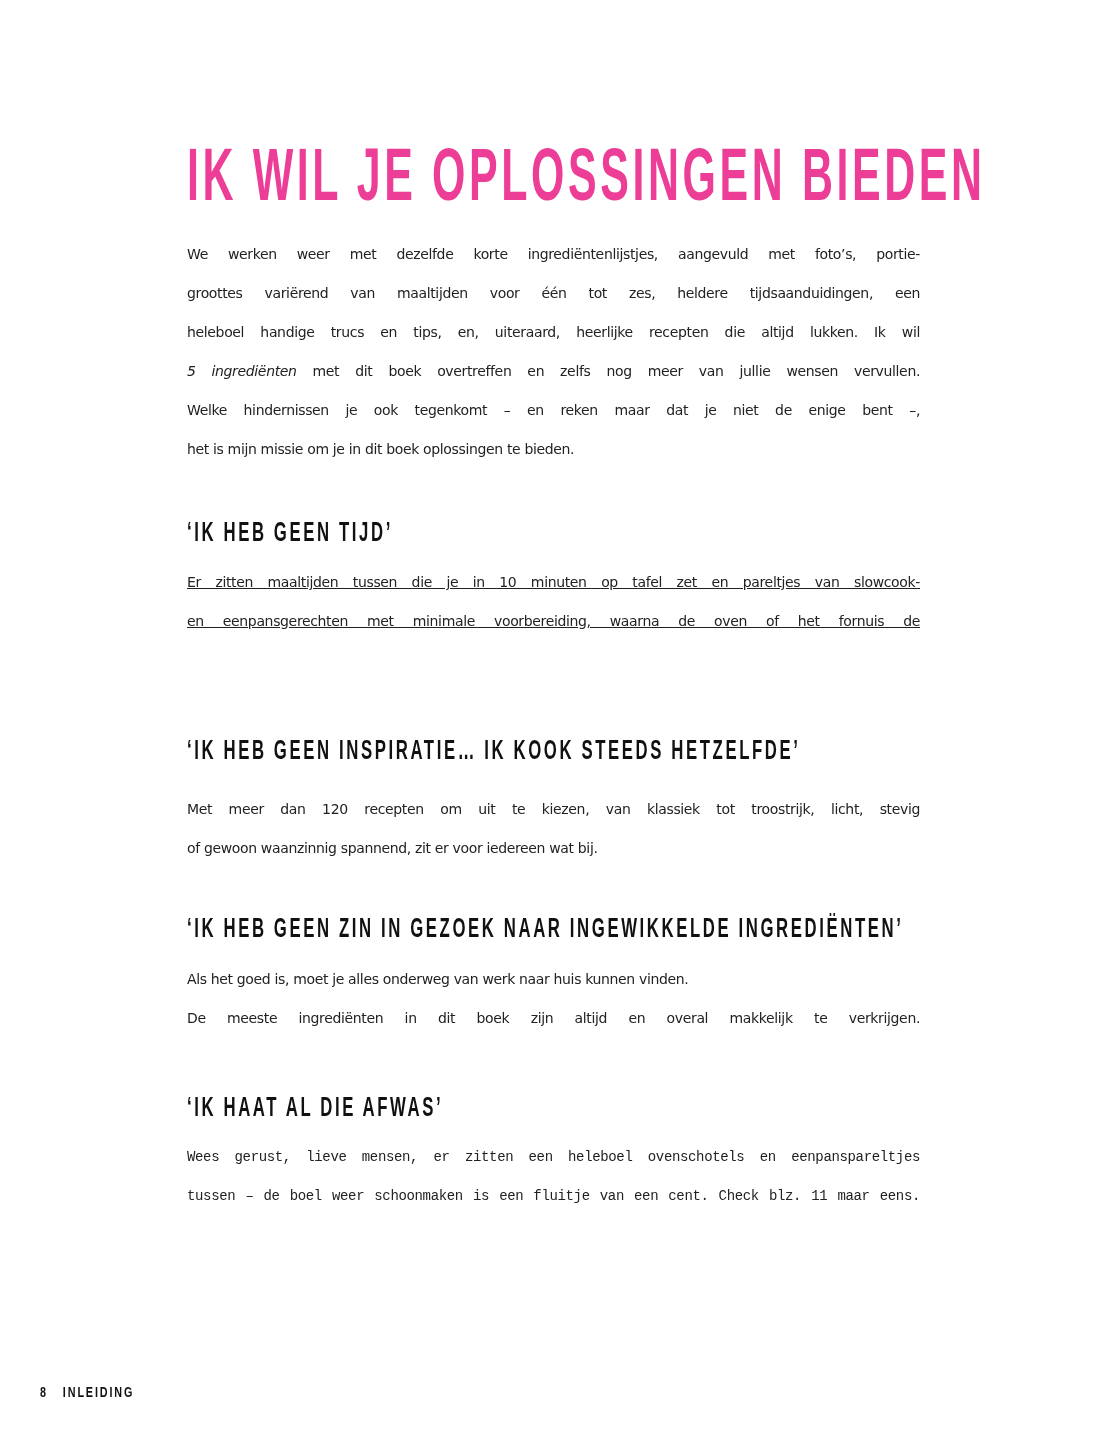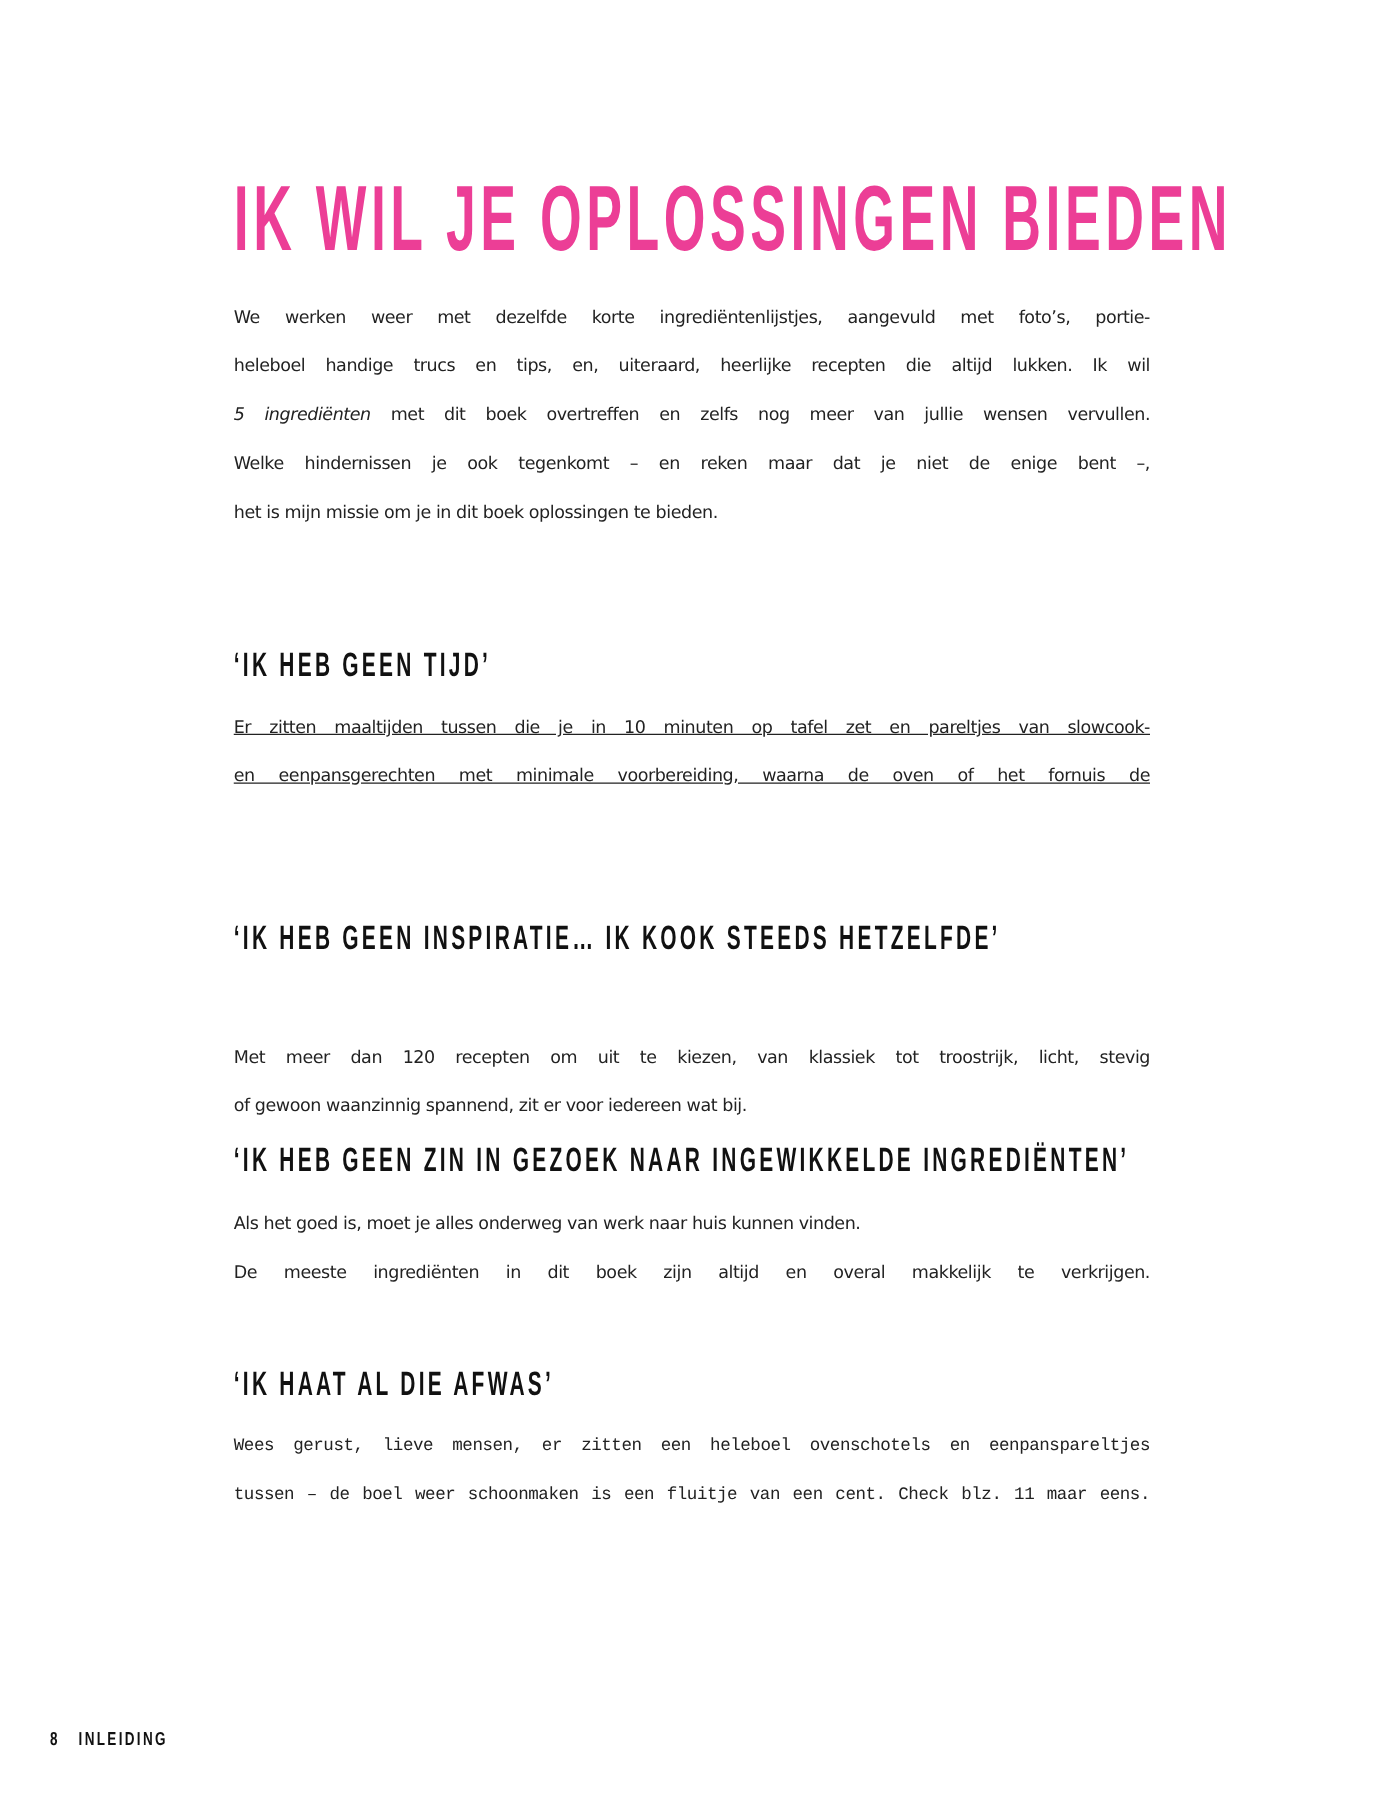--- a/index.html
+++ b/index.html
@@ -87,34 +87,35 @@
     margin-right: 14px;
   }
 </style>
 </head>
 <body>
 
 <h1 class="page-title" style="color: rgb(236, 62, 150);">IK WIL JE OPLOSSINGEN BIEDEN</h1>
 
 <div class="para" style="top:235px;">
   <span class="line">We werken weer met dezelfde korte ingrediëntenlijstjes, aangevuld met foto’s, portie-</span>
+  <span class="line">groottes variërend van maaltijden voor één tot zes, heldere tijdsaanduidingen, een</span>
   <span class="line">heleboel handige trucs en tips, en, uiteraard, heerlijke recepten die altijd lukken. Ik wil</span>
   <span class="line"><em>5 ingrediënten</em><span> met dit boek overtreffen en zelfs nog meer van jullie wensen vervullen.</span></span>
   <span class="line">Welke hindernissen je ook tegenkomt – en reken maar dat je niet de enige bent –,</span>
   <span class="line last">het is mijn missie om je in dit boek oplossingen te bieden.</span>
 </div>
 
 <h2 class="heading" style="top:516px;">‘IK HEB GEEN TIJD’</h2>
 <div class="para" style="top:563px;text-decoration:underline;">
   <span class="line">Er zitten maaltijden tussen die je in 10 minuten op tafel zet en pareltjes van slowcook-</span>
   <span class="line">en eenpansgerechten met minimale voorbereiding, waarna de oven of het fornuis de</span>
 </div>
 
 <h2 class="heading" style="top:734px;">‘IK HEB GEEN INSPIRATIE… IK KOOK STEEDS HETZELFDE’</h2>
-<div class="para" style="top:827px;">
+<div class="para" style="top:790px;">
   <span class="line">Met meer dan 120 recepten om uit te kiezen, van klassiek tot troostrijk, licht, stevig</span>
   <span class="line last">of gewoon waanzinnig spannend, zit er voor iedereen wat bij.</span>
 </div>
 
 <h2 class="heading" style="top:912px;">‘IK HEB GEEN ZIN IN GEZOEK NAAR INGEWIKKELDE INGREDIËNTEN’</h2>
 <div class="para" style="top:960px;">
   <span class="line last">Als het goed is, moet je alles onderweg van werk naar huis kunnen vinden.</span>
   <span class="line">De meeste ingrediënten in dit boek zijn altijd en overal makkelijk te verkrijgen.</span>
 </div>
 

